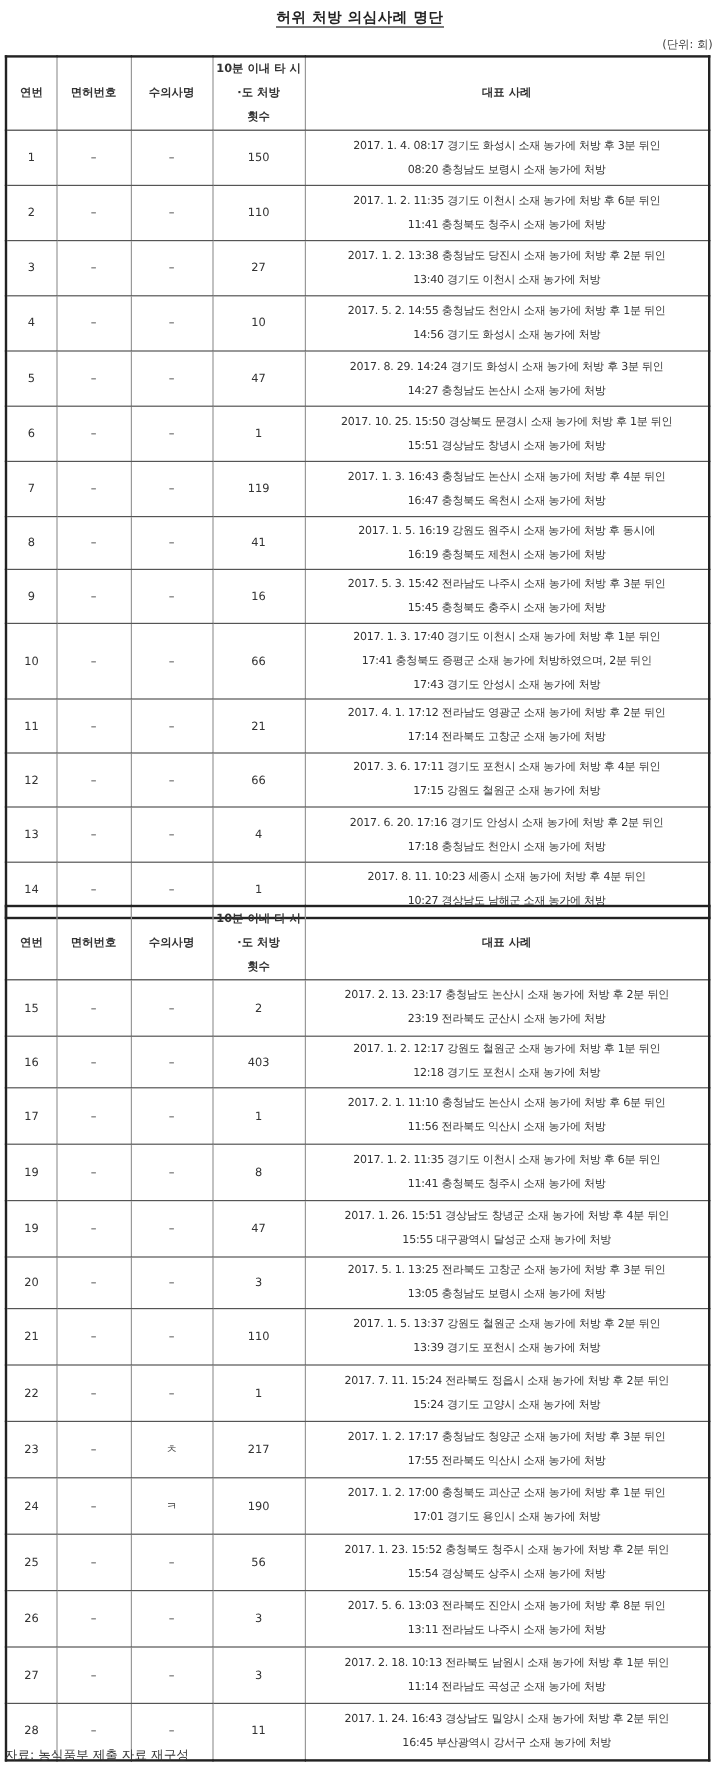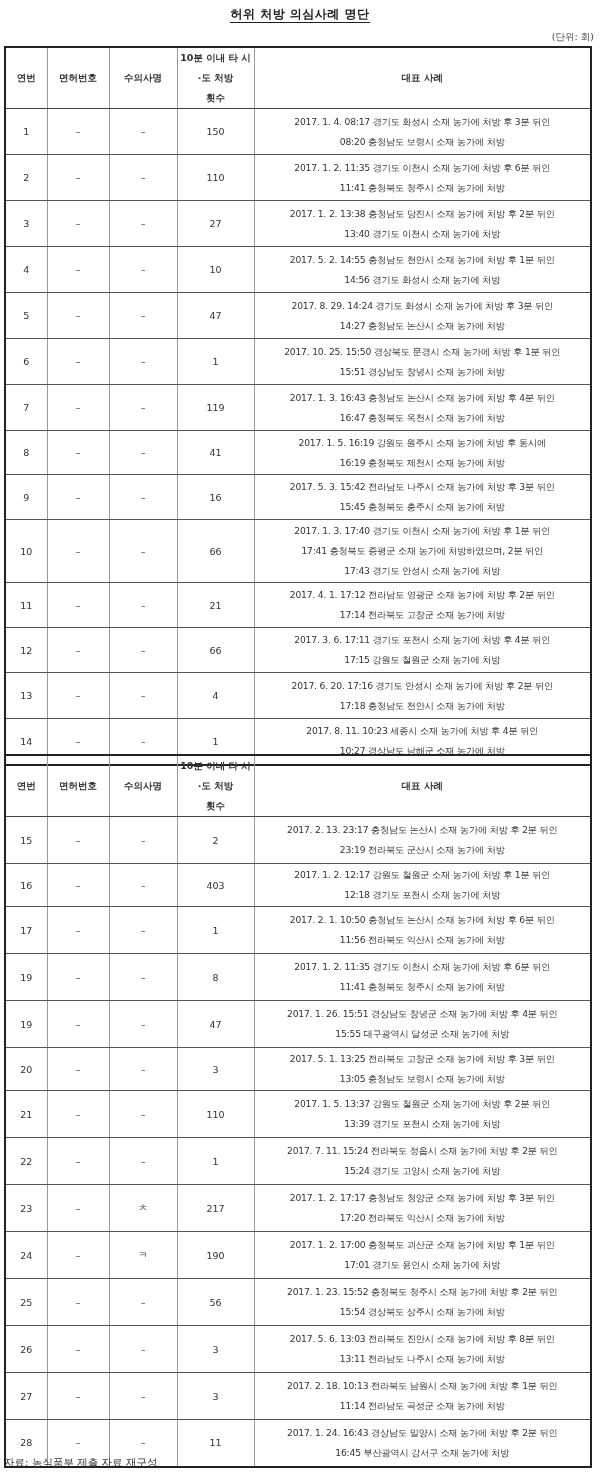--- a/index.html
+++ b/index.html
@@ -273,21 +273,21 @@
           <div>2017. 1. 2. 12:17 강원도 철원군 소재 농가에 처방 후 1분 뒤인</div>
           <div>12:18 경기도 포천시 소재 농가에 처방</div>
         </td>
       </tr>
       <tr style="height: 47px;">
         <td>17</td>
         <td>–</td>
         <td>–</td>
         <td>1</td>
         <td class="desc">
-          <div>2017. 2. 1. 10:50 충청남도 논산시 소재 농가에 처방 후 6분 뒤인</div>
+          <div>2017. 2. 1. 11:10 충청남도 논산시 소재 농가에 처방 후 6분 뒤인</div>
           <div>11:56 전라북도 익산시 소재 농가에 처방</div>
         </td>
       </tr>
       <tr style="height: 47px;">
         <td>19</td>
         <td>–</td>
         <td>–</td>
         <td>8</td>
         <td class="desc">
           <div>2017. 1. 2. 11:35 경기도 이천시 소재 농가에 처방 후 6분 뒤인</div>
@@ -334,21 +334,21 @@
           <div>15:24 경기도 고양시 소재 농가에 처방</div>
         </td>
       </tr>
       <tr style="height: 47px;">
         <td>23</td>
         <td>–</td>
         <td>ㅊ</td>
         <td>217</td>
         <td class="desc">
           <div>2017. 1. 2. 17:17 충청남도 청양군 소재 농가에 처방 후 3분 뒤인</div>
-          <div>17:20 전라북도 익산시 소재 농가에 처방</div>
+          <div>17:55 전라북도 익산시 소재 농가에 처방</div>
         </td>
       </tr>
       <tr style="height: 47px;">
         <td>24</td>
         <td>–</td>
         <td>ㅋ</td>
         <td>190</td>
         <td class="desc">
           <div>2017. 1. 2. 17:00 충청북도 괴산군 소재 농가에 처방 후 1분 뒤인</div>
           <div>17:01 경기도 용인시 소재 농가에 처방</div>

